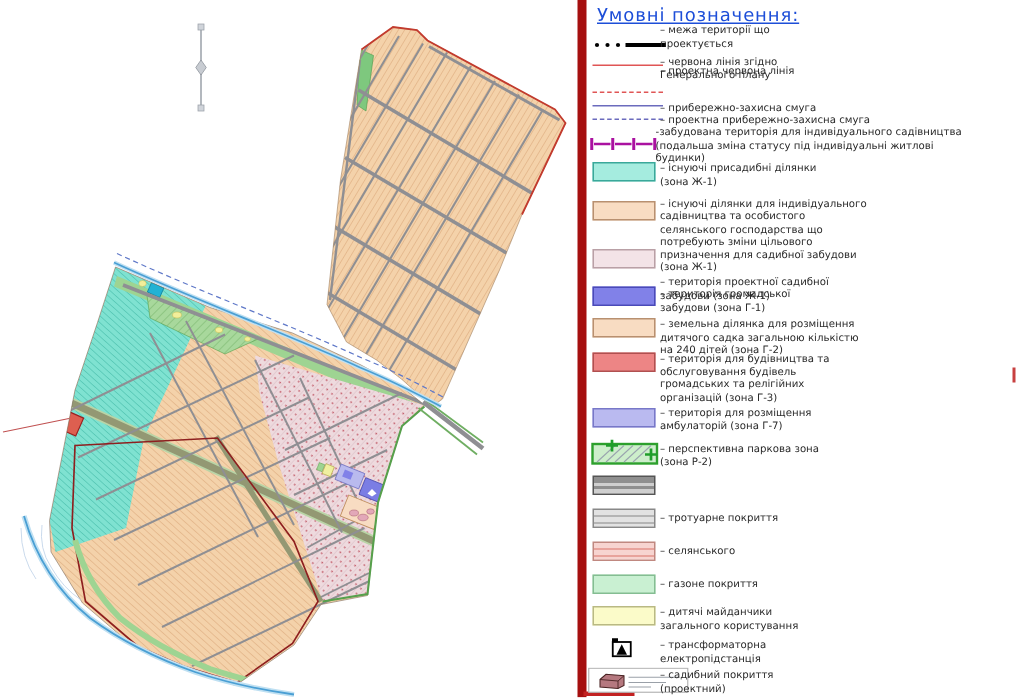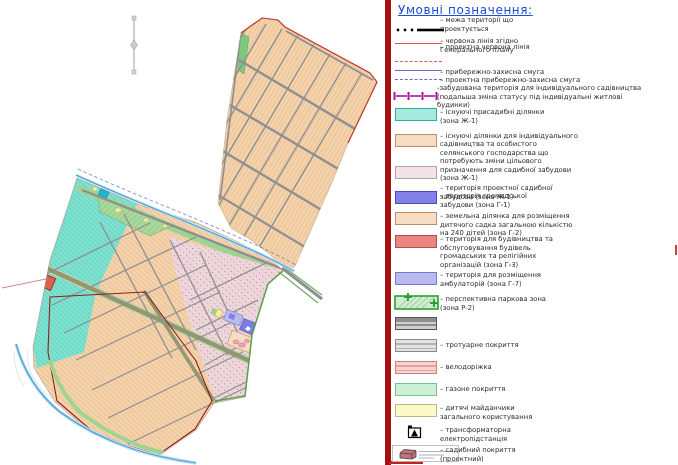--- a/index.html
+++ b/index.html
@@ -281,21 +281,21 @@
 на 240 дітей (зона Г-2)</div>
     <div class="lbl" style="top:235px">– територія для будівництва та
 обслуговування будівель
 громадських та релігійних
 організацій (зона Г-3)</div>
     <div class="lbl" style="top:271px">– територія для розміщення
 амбулаторій (зона Г-7)</div>
     <div class="lbl" style="top:295px">– перспективна паркова зона
 (зона Р-2)</div>
     <div class="lbl" style="top:341px">– тротуарне покриття</div>
-    <div class="lbl" style="top:363px">– велодоріжка</div>
+    <div class="lbl" style="top:363px">– селянського</div>
     <div class="lbl" style="top:385px">– газоне покриття</div>
     <div class="lbl" style="top:404px">– дитячі майданчики
 загального користування</div>
     <div class="lbl" style="top:426px">– трансформаторна
 електропідстанція</div>
     <div class="lbl" style="top:446px">– садибний покриття
 (проектний)</div>
   </div>
 
   <div class="edge-tick"></div>

